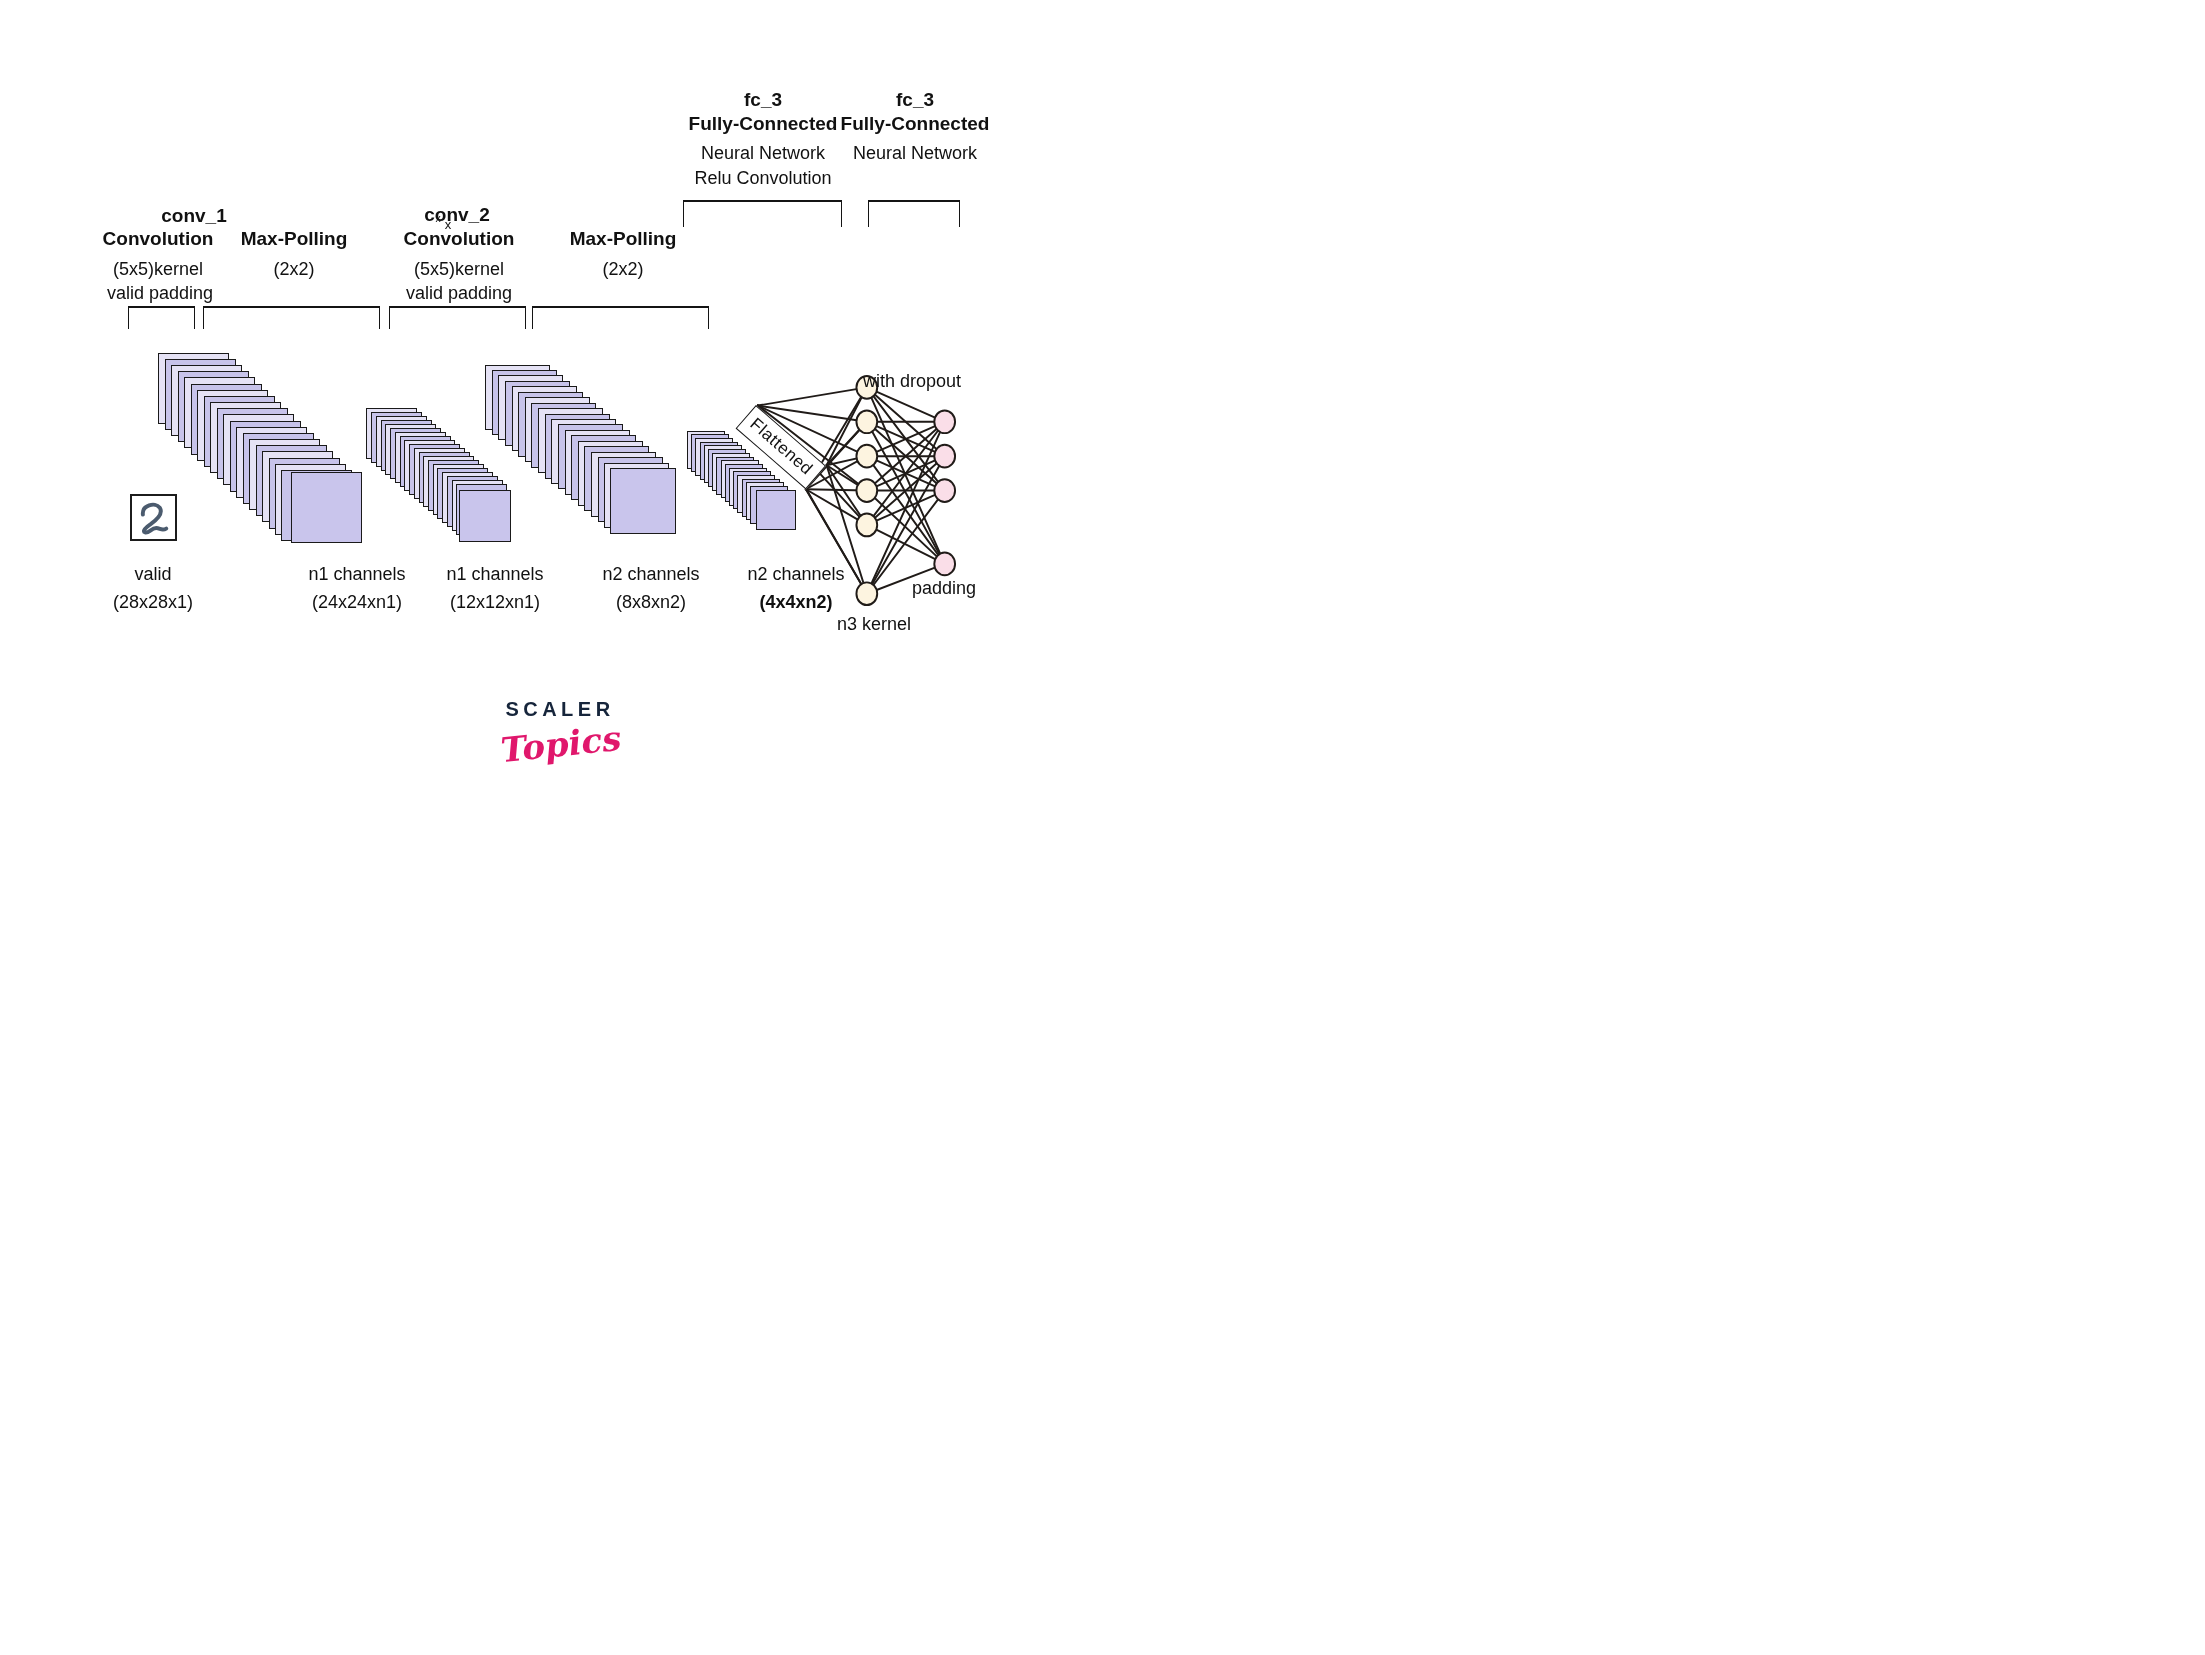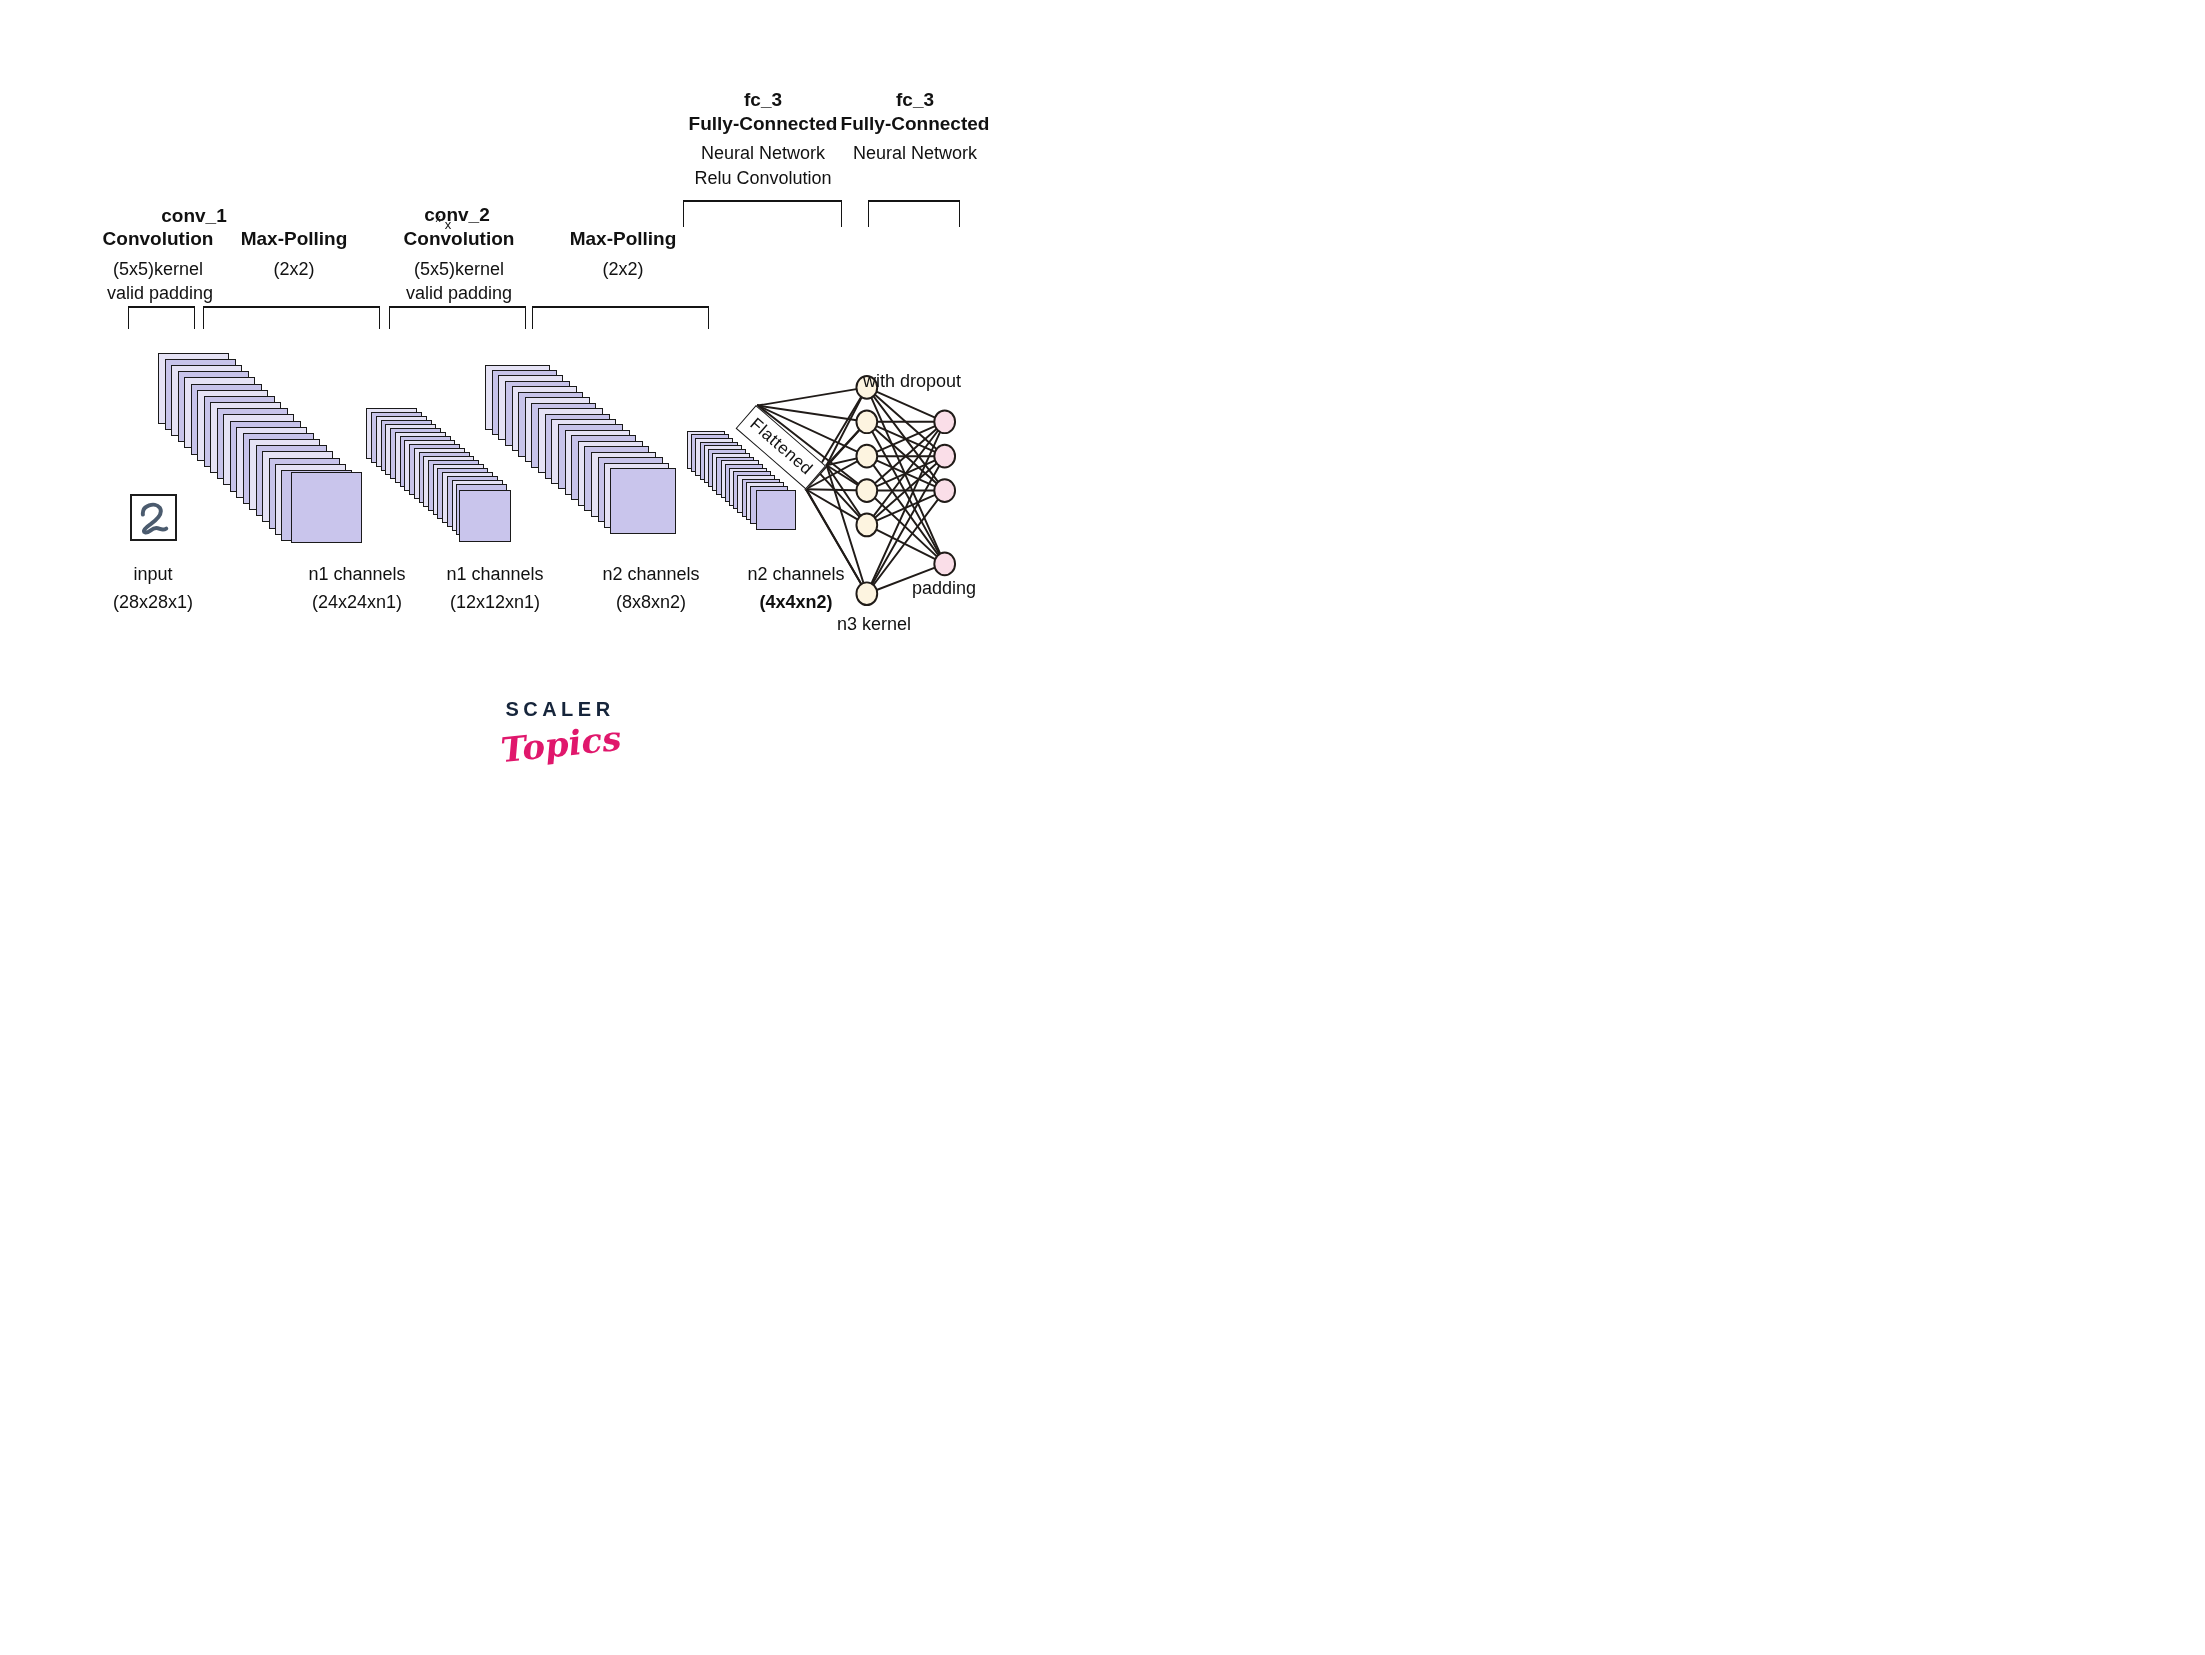--- a/index.html
+++ b/index.html
@@ -248,21 +248,21 @@
   <div id="input-box">
     <svg width="40" height="40" viewBox="0 0 72 72">
       <path id="digit-path" d="M 16 30 C 14 13 38 7 46 17 C 53 27 44 37 30 47 C 21 53 14 60 20 62 C 27 64 31 54 40 54 C 47 54 50 60 58 55" fill="none" stroke="#4b5b6e" stroke-width="7" stroke-linecap="round" stroke-linejoin="round"></path>
     </svg>
   </div>
 
   <div id="flattened-box">
     <span>Flattened</span>
   </div>
 
-  <div class="lbl" style="left:153px;top:575px;">input</div>
+  <div class="lbl" style="left:153px;top:575px;">valid</div>
   <div class="lbl" style="left:153px;top:603px;">(28x28x1)</div>
   <div class="lbl" style="left:357px;top:575px;">n1 channels</div>
   <div class="lbl" style="left:357px;top:603px;">(24x24xn1)</div>
   <div class="lbl" style="left:495px;top:575px;">n1 channels</div>
   <div class="lbl" style="left:495px;top:603px;">(12x12xn1)</div>
   <div class="lbl" style="left:651px;top:575px;">n2 channels</div>
   <div class="lbl" style="left:651px;top:603px;">(8x8xn2)</div>
   <div class="lbl" style="left:796px;top:575px;">n2 channels</div>
   <div class="lbl" style="left:796px;top:603px;font-weight:bold;">(4x4xn2)</div>
 

